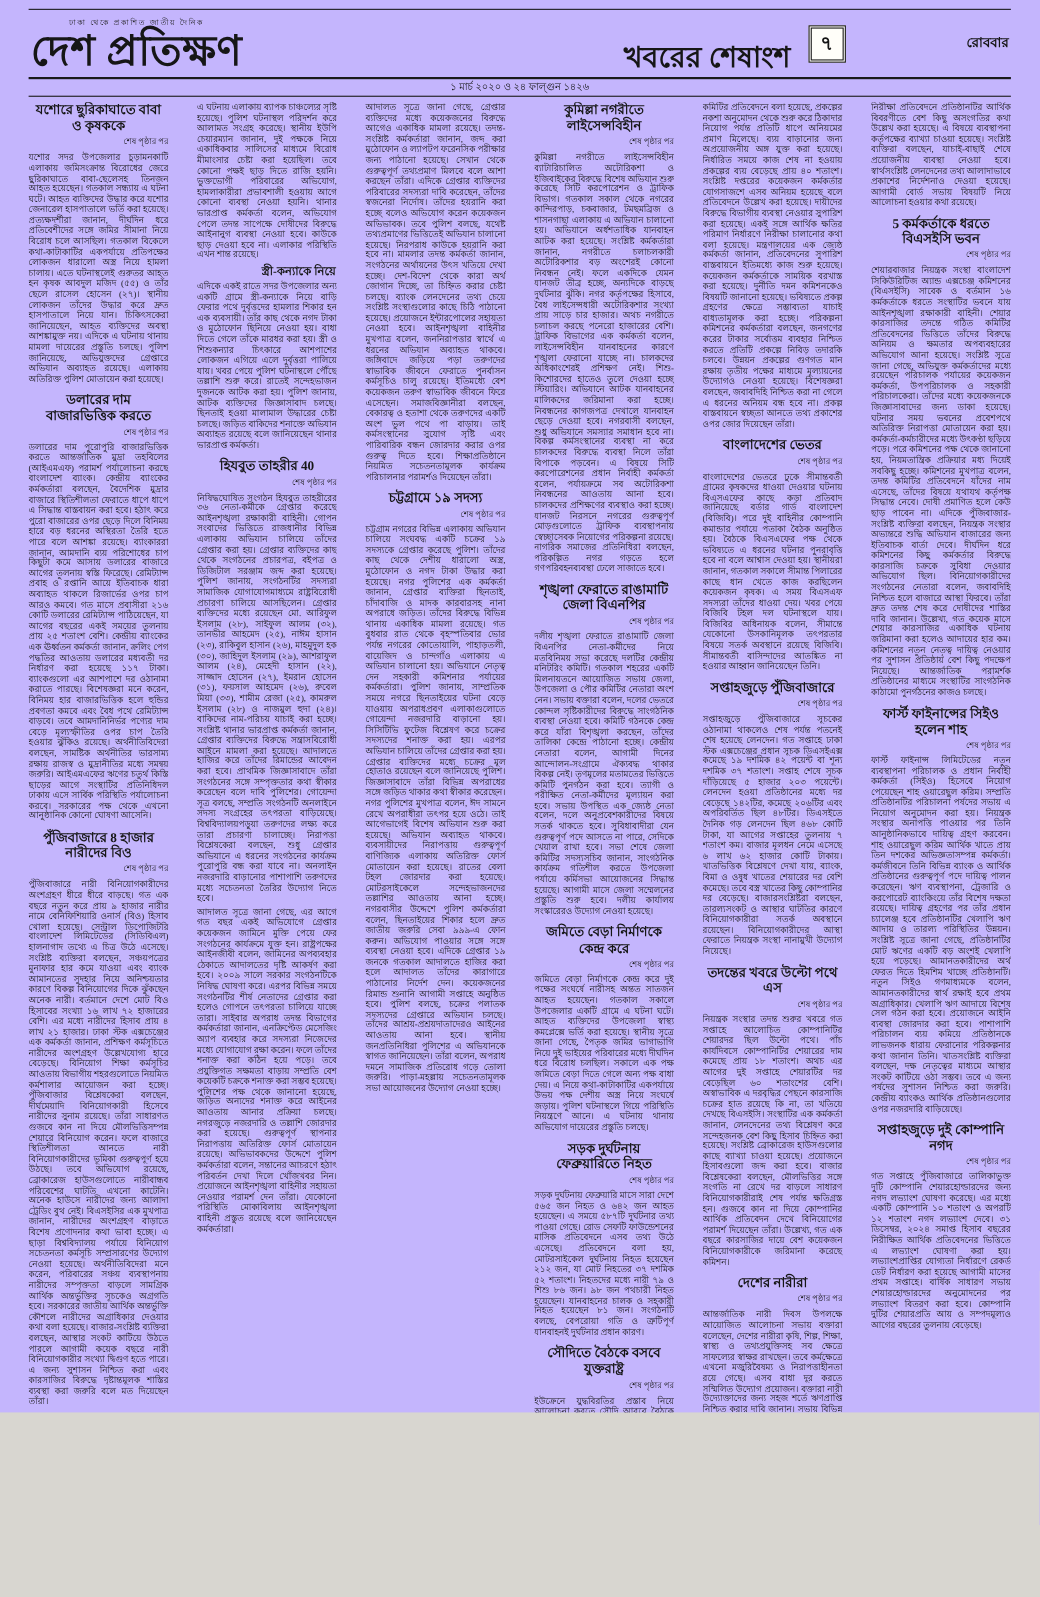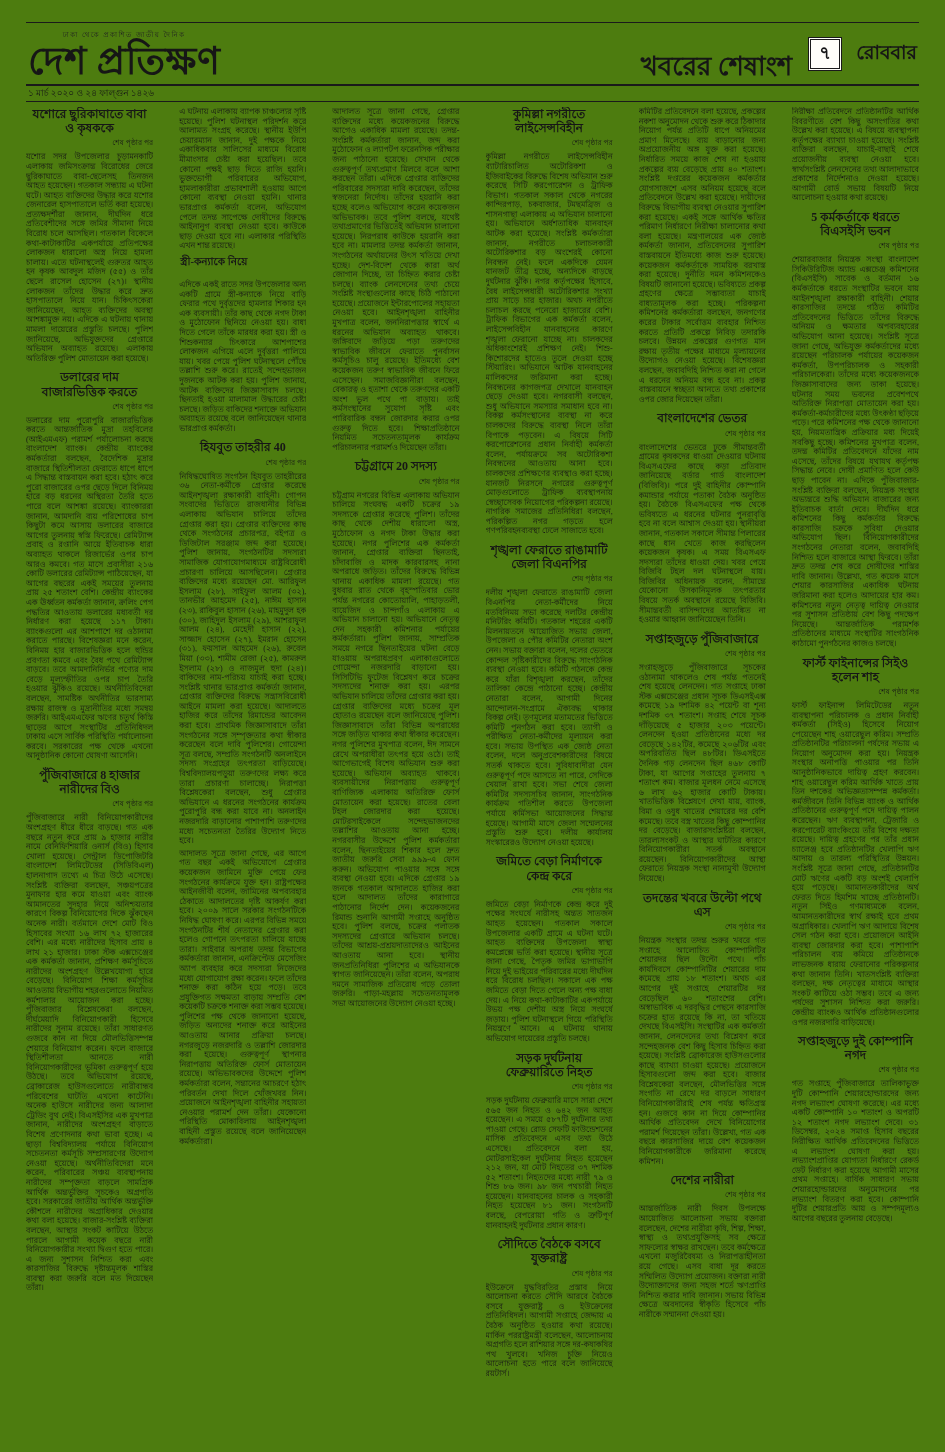--- a/index.html
+++ b/index.html
@@ -1,56 +1,56 @@
 <!DOCTYPE html>
 <html><head>
 <meta charset="utf-8">
 <style>
   html, body { margin: 0; padding: 0; }
   body { background: #d8d6d0; font-family: "Liberation Serif", "DejaVu Serif", serif; }
   .page {
     position: relative;
-    width: 945px; height: 1452px;
+    width: 945px; height: 1284px;
     margin: 0 auto;
-    background: #4d7c0f;
+    background: #c4b5fd;
     color: #161616;
-    padding: 20px 26px 8px;
+    padding: 6px 26px 8px;
     box-sizing: border-box;
     overflow: hidden;
   }
   .top-rule { border-top: 1.5px solid #1a1a1a; margin-top: 2px; }
   .header { display: flex; align-items: center; padding: 5px 2px 4px; }
   .masthead { margin-right: auto; text-align: center; }
   .tagline { font-size: 7px; letter-spacing: 1.5px; margin-bottom: 1px; color: #222; }
   .paper-name { font-size: 38px; font-weight: bold; line-height: 1; letter-spacing: 0.5px; }
   .section-title { font-size: 26px; font-weight: bold; line-height: 1; white-space: nowrap; margin-top: 26px; }
   .pagebox {
     width: 34px; height: 34px;
     border: 3px double #1a1a1a;
     display: flex; align-items: center; justify-content: center;
     margin: 0 14px 0 16px;
     background: #fffef9;
     box-sizing: border-box;
   }
   .pagenum { font-size: 18px; font-weight: bold; }
-  .weekday { font-size: 19px; font-weight: bold; white-space: nowrap; }
+  .weekday { font-size: 12px; font-weight: bold; margin-left: 96px; white-space: nowrap; }
   .rule-thick { border-top: 2px solid #1a1a1a; }
-  .date-strip { display: flex; justify-content: flex-start; align-items: center; height: 15px; padding: 0 2px; font-family: Liberation Serif, serif; }
+  .date-strip { display: flex; justify-content: center; align-items: center; height: 15px; padding: 0 2px; font-family: Liberation Serif, serif; }
   .date-text { font-size: 9px; }
   .rule-thin { border-top: 1px solid #1a1a1a; margin-bottom: 5px; }
   .columns { display: flex; gap: 26px; height: 1350px; overflow: hidden; }
   .col { flex: 1 1 0; min-width: 0; overflow: hidden; text-align: justify; }
   .col > :first-child { margin-top: 0; }
   .blk-headline {
     font-size: 12px; line-height: 1.18; font-weight: bold;
     text-align: center; margin: 7px 1px 2px;
   }
   .blk-subhead {
     font-size: 10.5px; line-height: 1.15; font-weight: bold;
-    text-align: left; margin: 5px 1px 12px;
+    text-align: right; margin: 5px 1px 2px;
   }
   .blk-continued { font-size: 7.5px; text-align: right; margin: 0 0 3px; }
   .blk-body {
     font-size: 8px; line-height: 1.2; margin: 0 0 3px;
     overflow-wrap: break-word;
     font-family: Liberation Serif, serif;
   }
 </style>
 </head>
 <body>
@@ -92,21 +92,21 @@
         <p class="blk-body">এ ঘটনায় এলাকায় ব্যাপক চাঞ্চল্যের সৃষ্টি হয়েছে। পুলিশ ঘটনাস্থল পরিদর্শন করে আলামত সংগ্রহ করেছে। স্থানীয় ইউপি চেয়ারম্যান জানান, দুই পক্ষকে নিয়ে একাধিকবার সালিসের মাধ্যমে বিরোধ মীমাংসার চেষ্টা করা হয়েছিল। তবে কোনো পক্ষই ছাড় দিতে রাজি হয়নি। ভুক্তভোগী পরিবারের অভিযোগ, হামলাকারীরা প্রভাবশালী হওয়ায় আগে কোনো ব্যবস্থা নেওয়া হয়নি। থানার ভারপ্রাপ্ত কর্মকর্তা বলেন, অভিযোগ পেলে তদন্ত সাপেক্ষে দোষীদের বিরুদ্ধে আইনানুগ ব্যবস্থা নেওয়া হবে। কাউকে ছাড় দেওয়া হবে না। এলাকার পরিস্থিতি এখন শান্ত রয়েছে।</p>
         <h3 class="blk-subhead">স্ত্রী-কন্যাকে নিয়ে</h3>
         <p class="blk-body">এদিকে একই রাতে সদর উপজেলার অন্য একটি গ্রামে স্ত্রী-কন্যাকে নিয়ে বাড়ি ফেরার পথে দুর্বৃত্তদের হামলার শিকার হন এক ব্যবসায়ী। তাঁর কাছ থেকে নগদ টাকা ও মুঠোফোন ছিনিয়ে নেওয়া হয়। বাধা দিতে গেলে তাঁকে মারধর করা হয়। স্ত্রী ও শিশুকন্যার চিৎকারে আশপাশের লোকজন এগিয়ে এলে দুর্বৃত্তরা পালিয়ে যায়। খবর পেয়ে পুলিশ ঘটনাস্থলে পৌঁছে তল্লাশি শুরু করে। রাতেই সন্দেহভাজন দুজনকে আটক করা হয়। পুলিশ জানায়, আটক ব্যক্তিদের জিজ্ঞাসাবাদ চলছে। ছিনতাই হওয়া মালামাল উদ্ধারের চেষ্টা চলছে। জড়িত বাকিদের শনাক্তে অভিযান অব্যাহত রয়েছে বলে জানিয়েছেন থানার ভারপ্রাপ্ত কর্মকর্তা।</p>
         <h2 class="blk-headline">হিযবুত তাহরীর 40</h2>
         <div class="blk-continued">শেষ পৃষ্ঠার পর</div>
         <p class="blk-body">নিষিদ্ধঘোষিত সংগঠন হিযবুত তাহরীরের ৩৬ নেতা-কর্মীকে গ্রেপ্তার করেছে আইনশৃঙ্খলা রক্ষাকারী বাহিনী। গোপন সংবাদের ভিত্তিতে রাজধানীর বিভিন্ন এলাকায় অভিযান চালিয়ে তাঁদের গ্রেপ্তার করা হয়। গ্রেপ্তার ব্যক্তিদের কাছ থেকে সংগঠনের প্রচারপত্র, বইপত্র ও ডিজিটাল সরঞ্জাম জব্দ করা হয়েছে। পুলিশ জানায়, সংগঠনটির সদস্যরা সামাজিক যোগাযোগমাধ্যমে রাষ্ট্রবিরোধী প্রচারণা চালিয়ে আসছিলেন। গ্রেপ্তার ব্যক্তিদের মধ্যে রয়েছেন মো. আরিফুল ইসলাম (২৮), সাইফুল আলম (৩২), তানভীর আহমেদ (২৫), নাঈম হাসান (২৩), রাকিবুল হাসান (২৬), মাহমুদুল হক (৩০), জাহিদুল ইসলাম (২৯), আশরাফুল আলম (২৪), মেহেদী হাসান (২২), সাজ্জাদ হোসেন (২৭), ইমরান হোসেন (৩১), ফয়সাল আহমেদ (২৬), রুবেল মিয়া (৩৩), শামীম রেজা (২৫), কামরুল ইসলাম (২৮) ও নাজমুল হুদা (২৪)। বাকিদের নাম-পরিচয় যাচাই করা হচ্ছে। সংশ্লিষ্ট থানার ভারপ্রাপ্ত কর্মকর্তা জানান, গ্রেপ্তার ব্যক্তিদের বিরুদ্ধে সন্ত্রাসবিরোধী আইনে মামলা করা হয়েছে। আদালতে হাজির করে তাঁদের রিমান্ডের আবেদন করা হবে। প্রাথমিক জিজ্ঞাসাবাদে তাঁরা সংগঠনের সঙ্গে সম্পৃক্ততার কথা স্বীকার করেছেন বলে দাবি পুলিশের। গোয়েন্দা সূত্র বলছে, সম্প্রতি সংগঠনটি অনলাইনে সদস্য সংগ্রহের তৎপরতা বাড়িয়েছে। বিশ্ববিদ্যালয়পড়ুয়া তরুণদের লক্ষ্য করে তারা প্রচারণা চালাচ্ছে। নিরাপত্তা বিশ্লেষকেরা বলছেন, শুধু গ্রেপ্তার অভিযানে এ ধরনের সংগঠনের কার্যক্রম পুরোপুরি বন্ধ করা যাবে না। অনলাইন নজরদারি বাড়ানোর পাশাপাশি তরুণদের মধ্যে সচেতনতা তৈরির উদ্যোগ নিতে হবে।</p>
         <p class="blk-body">আদালত সূত্রে জানা গেছে, এর আগে গত বছর একই অভিযোগে গ্রেপ্তার কয়েকজন জামিনে মুক্তি পেয়ে ফের সংগঠনের কার্যক্রমে যুক্ত হন। রাষ্ট্রপক্ষের আইনজীবী বলেন, জামিনের অপব্যবহার ঠেকাতে আদালতের দৃষ্টি আকর্ষণ করা হবে। ২০০৯ সালে সরকার সংগঠনটিকে নিষিদ্ধ ঘোষণা করে। এরপর বিভিন্ন সময়ে সংগঠনটির শীর্ষ নেতাদের গ্রেপ্তার করা হলেও গোপনে তৎপরতা চালিয়ে যাচ্ছে তারা। সাইবার অপরাধ তদন্ত বিভাগের কর্মকর্তারা জানান, এনক্রিপ্টেড মেসেজিং অ্যাপ ব্যবহার করে সদস্যরা নিজেদের মধ্যে যোগাযোগ রক্ষা করেন। ফলে তাঁদের শনাক্ত করা কঠিন হয়ে পড়ে। তবে প্রযুক্তিগত সক্ষমতা বাড়ায় সম্প্রতি বেশ কয়েকটি চক্রকে শনাক্ত করা সম্ভব হয়েছে। পুলিশের পক্ষ থেকে জানানো হয়েছে, জড়িত অন্যদের শনাক্ত করে আইনের আওতায় আনার প্রক্রিয়া চলছে। নগরজুড়ে নজরদারি ও তল্লাশি জোরদার করা হয়েছে। গুরুত্বপূর্ণ স্থাপনার নিরাপত্তায় অতিরিক্ত ফোর্স মোতায়েন রয়েছে। অভিভাবকদের উদ্দেশে পুলিশ কর্মকর্তারা বলেন, সন্তানের আচরণে হঠাৎ পরিবর্তন দেখা দিলে খোঁজখবর নিন। প্রয়োজনে আইনশৃঙ্খলা বাহিনীর সহায়তা নেওয়ার পরামর্শ দেন তাঁরা। যেকোনো পরিস্থিতি মোকাবিলায় আইনশৃঙ্খলা বাহিনী প্রস্তুত রয়েছে বলে জানিয়েছেন কর্মকর্তারা।</p>
       </div>
       <div class="col">
         <p class="blk-body">আদালত সূত্রে জানা গেছে, গ্রেপ্তার ব্যক্তিদের মধ্যে কয়েকজনের বিরুদ্ধে আগেও একাধিক মামলা রয়েছে। তদন্ত-সংশ্লিষ্ট কর্মকর্তারা জানান, জব্দ করা মুঠোফোন ও ল্যাপটপ ফরেনসিক পরীক্ষার জন্য পাঠানো হয়েছে। সেখান থেকে গুরুত্বপূর্ণ তথ্যপ্রমাণ মিলবে বলে আশা করছেন তাঁরা। এদিকে গ্রেপ্তার ব্যক্তিদের পরিবারের সদস্যরা দাবি করেছেন, তাঁদের স্বজনেরা নির্দোষ। তাঁদের হয়রানি করা হচ্ছে বলেও অভিযোগ করেন কয়েকজন অভিভাবক। তবে পুলিশ বলছে, যথেষ্ট তথ্যপ্রমাণের ভিত্তিতেই অভিযান চালানো হয়েছে। নিরপরাধ কাউকে হয়রানি করা হবে না। মামলার তদন্ত কর্মকর্তা জানান, সংগঠনের অর্থায়নের উৎস খতিয়ে দেখা হচ্ছে। দেশ-বিদেশ থেকে কারা অর্থ জোগান দিচ্ছে, তা চিহ্নিত করার চেষ্টা চলছে। ব্যাংক লেনদেনের তথ্য চেয়ে সংশ্লিষ্ট সংস্থাগুলোর কাছে চিঠি পাঠানো হয়েছে। প্রয়োজনে ইন্টারপোলের সহায়তা নেওয়া হবে। আইনশৃঙ্খলা বাহিনীর মুখপাত্র বলেন, জননিরাপত্তার স্বার্থে এ ধরনের অভিযান অব্যাহত থাকবে। জঙ্গিবাদে জড়িয়ে পড়া তরুণদের স্বাভাবিক জীবনে ফেরাতে পুনর্বাসন কর্মসূচিও চালু রয়েছে। ইতিমধ্যে বেশ কয়েকজন তরুণ স্বাভাবিক জীবনে ফিরে এসেছেন। সমাজবিজ্ঞানীরা বলছেন, বেকারত্ব ও হতাশা থেকে তরুণদের একটি অংশ ভুল পথে পা বাড়ায়। তাই কর্মসংস্থানের সুযোগ সৃষ্টি এবং পারিবারিক বন্ধন জোরদার করার ওপর গুরুত্ব দিতে হবে। শিক্ষাপ্রতিষ্ঠানে নিয়মিত সচেতনতামূলক কার্যক্রম পরিচালনার পরামর্শও দিয়েছেন তাঁরা।</p>
-        <h2 class="blk-headline">চট্টগ্রামে 20 সদস্য</h2>
+        <h2 class="blk-headline">চট্টগ্রামে ১৯ সদস্য</h2>
         <div class="blk-continued">শেষ পৃষ্ঠার পর</div>
         <p class="blk-body">চট্টগ্রাম নগরের বিভিন্ন এলাকায় অভিযান চালিয়ে সংঘবদ্ধ একটি চক্রের ১৯ সদস্যকে গ্রেপ্তার করেছে পুলিশ। তাঁদের কাছ থেকে দেশীয় ধারালো অস্ত্র, মুঠোফোন ও নগদ টাকা উদ্ধার করা হয়েছে। নগর পুলিশের এক কর্মকর্তা জানান, গ্রেপ্তার ব্যক্তিরা ছিনতাই, চাঁদাবাজি ও মাদক কারবারসহ নানা অপরাধে জড়িত। তাঁদের বিরুদ্ধে বিভিন্ন থানায় একাধিক মামলা রয়েছে। গত বুধবার রাত থেকে বৃহস্পতিবার ভোর পর্যন্ত নগরের কোতোয়ালি, পাহাড়তলী, বায়েজিদ ও চান্দগাঁও এলাকায় এ অভিযান চালানো হয়। অভিযানে নেতৃত্ব দেন সহকারী কমিশনার পর্যায়ের কর্মকর্তারা। পুলিশ জানায়, সাম্প্রতিক সময়ে নগরে ছিনতাইয়ের ঘটনা বেড়ে যাওয়ায় অপরাধপ্রবণ এলাকাগুলোতে গোয়েন্দা নজরদারি বাড়ানো হয়। সিসিটিভি ফুটেজ বিশ্লেষণ করে চক্রের সদস্যদের শনাক্ত করা হয়। এরপর অভিযান চালিয়ে তাঁদের গ্রেপ্তার করা হয়। গ্রেপ্তার ব্যক্তিদের মধ্যে চক্রের মূল হোতাও রয়েছেন বলে জানিয়েছে পুলিশ। জিজ্ঞাসাবাদে তাঁরা বিভিন্ন অপরাধের সঙ্গে জড়িত থাকার কথা স্বীকার করেছেন। নগর পুলিশের মুখপাত্র বলেন, ঈদ সামনে রেখে অপরাধীরা তৎপর হয়ে ওঠে। তাই আগেভাগেই বিশেষ অভিযান শুরু করা হয়েছে। অভিযান অব্যাহত থাকবে। ব্যবসায়ীদের নিরাপত্তায় গুরুত্বপূর্ণ বাণিজ্যিক এলাকায় অতিরিক্ত ফোর্স মোতায়েন করা হয়েছে। রাতের বেলা টহল জোরদার করা হয়েছে। মোটরসাইকেলে সন্দেহভাজনদের তল্লাশির আওতায় আনা হচ্ছে। নগরবাসীর উদ্দেশে পুলিশ কর্মকর্তারা বলেন, ছিনতাইয়ের শিকার হলে দ্রুত জাতীয় জরুরি সেবা ৯৯৯-এ ফোন করুন। অভিযোগ পাওয়ার সঙ্গে সঙ্গে ব্যবস্থা নেওয়া হবে। এদিকে গ্রেপ্তার ১৯ জনকে গতকাল আদালতে হাজির করা হলে আদালত তাঁদের কারাগারে পাঠানোর নির্দেশ দেন। কয়েকজনের রিমান্ড শুনানি আগামী সপ্তাহে অনুষ্ঠিত হবে। পুলিশ বলছে, চক্রের পলাতক সদস্যদের গ্রেপ্তারে অভিযান চলছে। তাঁদের আশ্রয়-প্রশ্রয়দাতাদেরও আইনের আওতায় আনা হবে। স্থানীয় জনপ্রতিনিধিরা পুলিশের এ অভিযানকে স্বাগত জানিয়েছেন। তাঁরা বলেন, অপরাধ দমনে সামাজিক প্রতিরোধ গড়ে তোলা জরুরি। পাড়া-মহল্লায় সচেতনতামূলক সভা আয়োজনের উদ্যোগ নেওয়া হচ্ছে।</p>
       </div>
       <div class="col">
         <h2 class="blk-headline">কুমিল্লা নগরীতে লাইসেন্সবিহীন</h2>
         <div class="blk-continued">শেষ পৃষ্ঠার পর</div>
         <p class="blk-body">কুমিল্লা নগরীতে লাইসেন্সবিহীন ব্যাটারিচালিত অটোরিকশা ও ইজিবাইকের বিরুদ্ধে বিশেষ অভিযান শুরু করেছে সিটি করপোরেশন ও ট্রাফিক বিভাগ। গতকাল সকাল থেকে নগরের কান্দিরপাড়, চকবাজার, টমছমব্রিজ ও শাসনগাছা এলাকায় এ অভিযান চালানো হয়। অভিযানে অর্ধশতাধিক যানবাহন আটক করা হয়েছে। সংশ্লিষ্ট কর্মকর্তারা জানান, নগরীতে চলাচলকারী অটোরিকশার বড় অংশেরই কোনো নিবন্ধন নেই। ফলে একদিকে যেমন যানজট তীব্র হচ্ছে, অন্যদিকে বাড়ছে দুর্ঘটনার ঝুঁকি। নগর কর্তৃপক্ষের হিসাবে, বৈধ লাইসেন্সধারী অটোরিকশার সংখ্যা প্রায় সাড়ে চার হাজার। অথচ নগরীতে চলাচল করছে পনেরো হাজারের বেশি। ট্রাফিক বিভাগের এক কর্মকর্তা বলেন, লাইসেন্সবিহীন যানবাহনের কারণে শৃঙ্খলা ফেরানো যাচ্ছে না। চালকদের অধিকাংশেরই প্রশিক্ষণ নেই। শিশু-কিশোরদের হাতেও তুলে দেওয়া হচ্ছে স্টিয়ারিং। অভিযানে আটক যানবাহনের মালিকদের জরিমানা করা হচ্ছে। নিবন্ধনের কাগজপত্র দেখালে যানবাহন ছেড়ে দেওয়া হবে। নগরবাসী বলছেন, শুধু অভিযানে সমস্যার সমাধান হবে না। বিকল্প কর্মসংস্থানের ব্যবস্থা না করে চালকদের বিরুদ্ধে ব্যবস্থা নিলে তাঁরা বিপাকে পড়বেন। এ বিষয়ে সিটি করপোরেশনের প্রধান নির্বাহী কর্মকর্তা বলেন, পর্যায়ক্রমে সব অটোরিকশা নিবন্ধনের আওতায় আনা হবে। চালকদের প্রশিক্ষণের ব্যবস্থাও করা হচ্ছে। যানজট নিরসনে নগরের গুরুত্বপূর্ণ মোড়গুলোতে ট্রাফিক ব্যবস্থাপনায় স্বেচ্ছাসেবক নিয়োগের পরিকল্পনা রয়েছে। নাগরিক সমাজের প্রতিনিধিরা বলছেন, পরিকল্পিত নগর গড়তে হলে গণপরিবহনব্যবস্থা ঢেলে সাজাতে হবে।</p>
         <h2 class="blk-headline">শৃঙ্খলা ফেরাতে রাঙামাটি জেলা বিএনপির</h2>
         <div class="blk-continued">শেষ পৃষ্ঠার পর</div>
         <p class="blk-body">দলীয় শৃঙ্খলা ফেরাতে রাঙামাটি জেলা বিএনপির নেতা-কর্মীদের নিয়ে মতবিনিময় সভা করেছে দলটির কেন্দ্রীয় মনিটরিং কমিটি। গতকাল শহরের একটি মিলনায়তনে আয়োজিত সভায় জেলা, উপজেলা ও পৌর কমিটির নেতারা অংশ নেন। সভায় বক্তারা বলেন, দলের ভেতরে কোন্দল সৃষ্টিকারীদের বিরুদ্ধে সাংগঠনিক ব্যবস্থা নেওয়া হবে। কমিটি গঠনকে কেন্দ্র করে যাঁরা বিশৃঙ্খলা করছেন, তাঁদের তালিকা কেন্দ্রে পাঠানো হচ্ছে। কেন্দ্রীয় নেতারা বলেন, আগামী দিনের আন্দোলন-সংগ্রামে ঐক্যবদ্ধ থাকার বিকল্প নেই। তৃণমূলের মতামতের ভিত্তিতে কমিটি পুনর্গঠন করা হবে। ত্যাগী ও পরীক্ষিত নেতা-কর্মীদের মূল্যায়ন করা হবে। সভায় উপস্থিত এক জ্যেষ্ঠ নেতা বলেন, দলে অনুপ্রবেশকারীদের বিষয়ে সতর্ক থাকতে হবে। সুবিধাবাদীরা যেন গুরুত্বপূর্ণ পদে আসতে না পারে, সেদিকে খেয়াল রাখা হবে। সভা শেষে জেলা কমিটির সদস্যসচিব জানান, সাংগঠনিক কার্যক্রম গতিশীল করতে উপজেলা পর্যায়ে কর্মিসভা আয়োজনের সিদ্ধান্ত হয়েছে। আগামী মাসে জেলা সম্মেলনের প্রস্তুতি শুরু হবে। দলীয় কার্যালয় সংস্কারেরও উদ্যোগ নেওয়া হয়েছে।</p>

